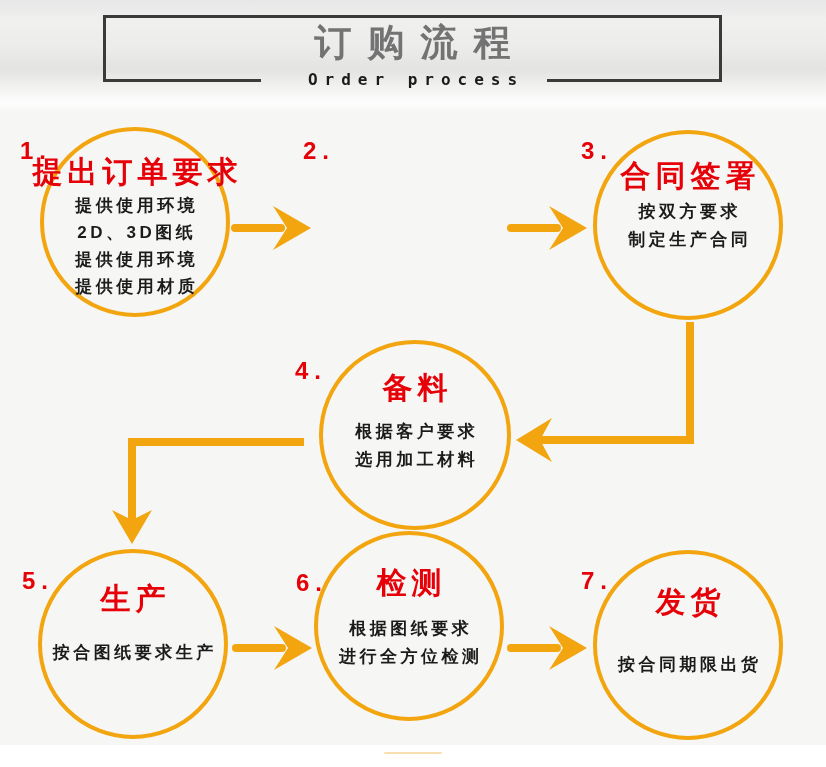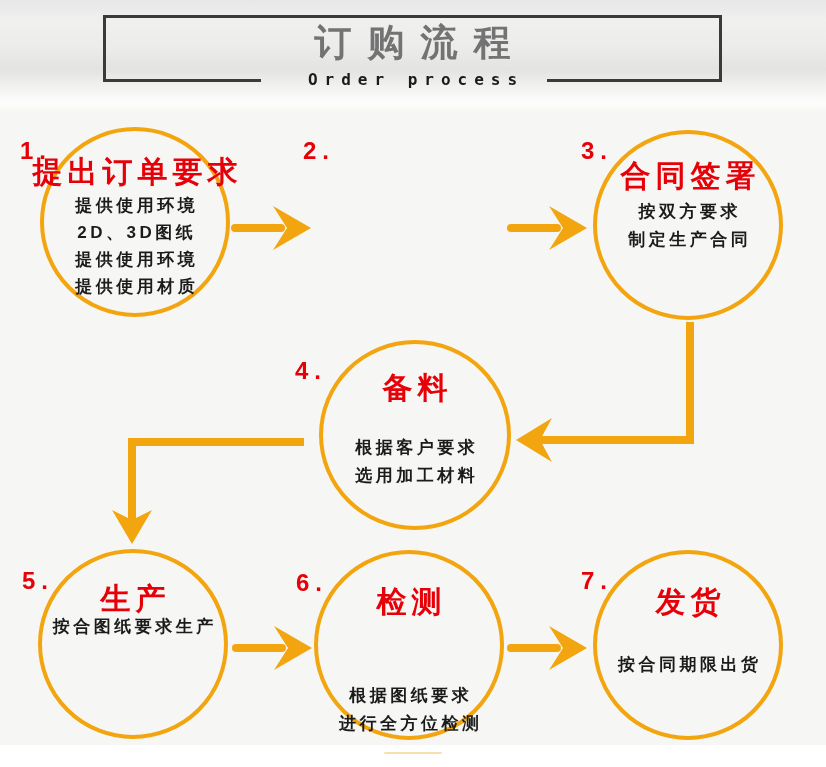--- a/index.html
+++ b/index.html
@@ -88,24 +88,24 @@
   }
   .cbody div{white-space:nowrap;}
   
   .c1{left:40px;top:127px;padding-top:27px;}
   .c1 .cbody{margin-top:6px;line-height:27px;}
   .c2{left:314px;top:126px;padding-top:30px;}
   .c2 .cbody{margin-top:10px;line-height:29px;}
   .c3{left:593px;top:130px;padding-top:28px;}
   .c3 .cbody{margin-top:8px;line-height:28px;}
   .c4{left:319px;top:340px;width:192px;padding-top:30px;}
-  .c4 .cbody{margin-top:32px;line-height:28px;}
+  .c4 .cbody{margin-top:16px;line-height:28px;}
   .c5{left:38px;top:549px;padding-top:32px;}
-  .c5 .cbody{line-height:28px;}
-  .c6{left:314px;top:550px;padding-top:34px;gap:48px;}
+  .c5 .cbody{margin-top:26px;line-height:28px;}
+  .c6{left:314px;top:531px;padding-top:34px;}
   .c6 .cbody{margin-top:18px;line-height:28px;}
   .c7{left:593px;top:550px;padding-top:34px;}
   .c7 .cbody{margin-top:35px;line-height:28px;}
   
   .stepnum{
     position:absolute;
     color:var(--red);
     font-weight:bold;
     font-size:24px;line-height:26px;
     letter-spacing:6px;

